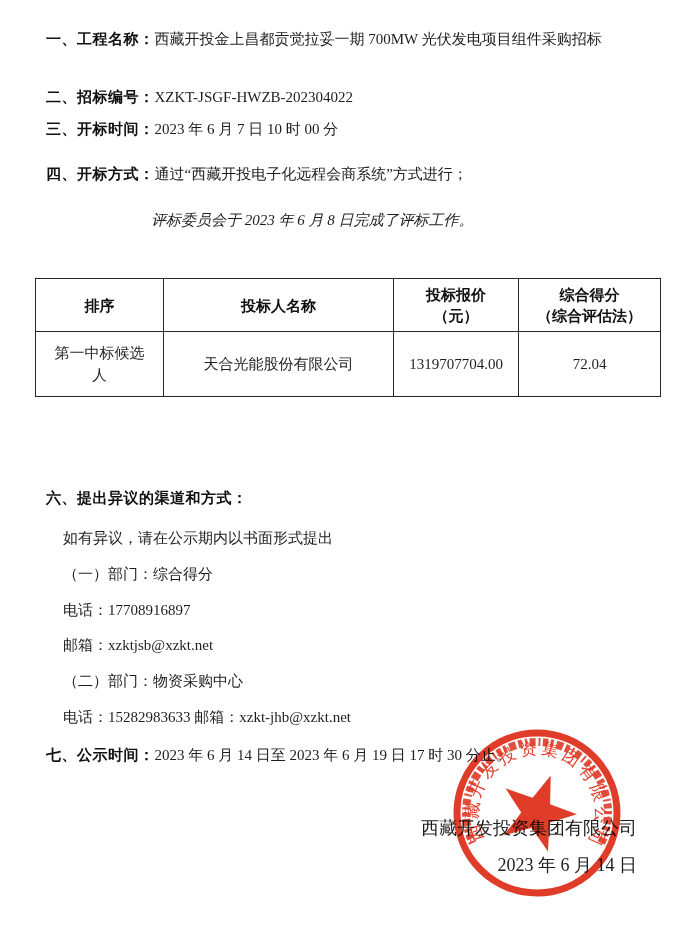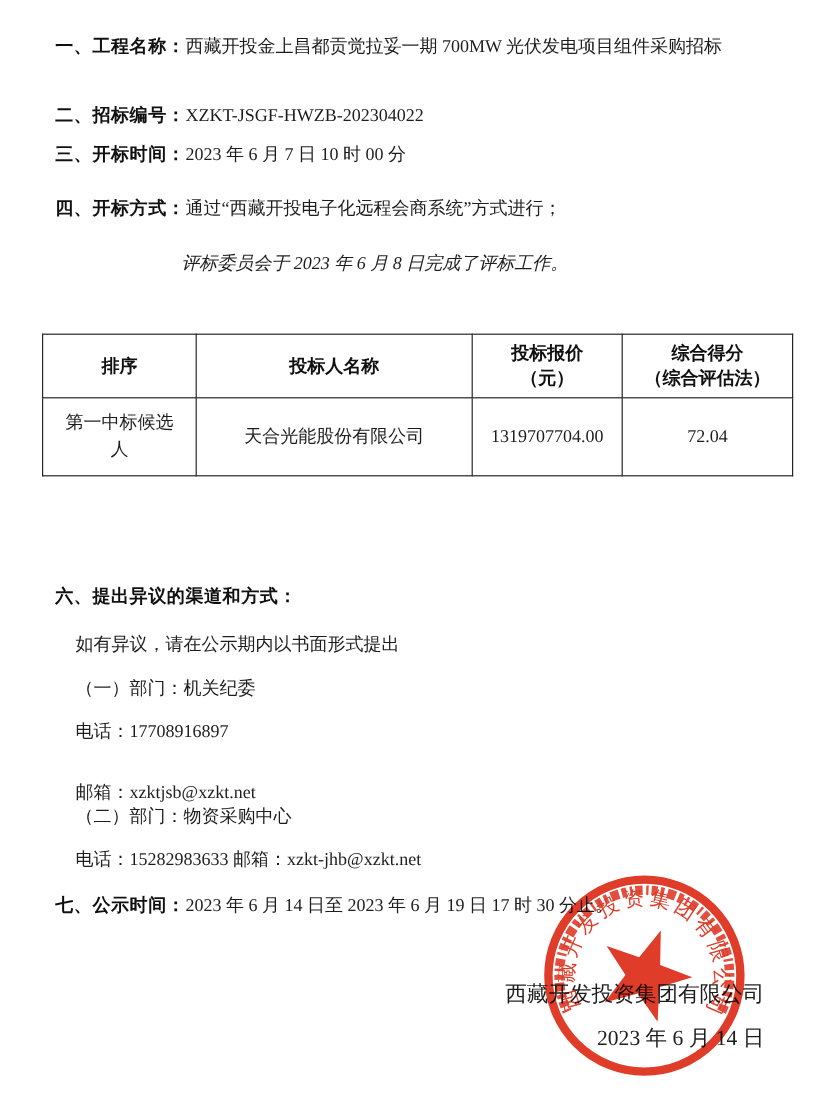--- a/index.html
+++ b/index.html
@@ -12,21 +12,21 @@
   .lbl{
     font-family:"Liberation Sans","DejaVu Sans",sans-serif;
     font-weight:700;color:#101010;letter-spacing:0.5px;
   }
   .val{color:#1d1d1d;}
   .indent2{left:141px;font-style:italic;}
   .sub{left:53px;}
   
   .y1{top:14px}.y2{top:72px}.y3{top:104px}.y4{top:149px}.y4b{top:195px}
   .y5{top:241px}.y6{top:473px}
-  .yi1{top:513px}.yi2{top:549px}.yi3{top:585px}.yi4{top:636px}.yi5{top:656px}.yi6{top:692px}
+  .yi1{top:513px}.yi2{top:549px}.yi3{top:585px}.yi4{top:620px}.yi5{top:656px}.yi6{top:692px}
   .y7{top:730px}
   
   table.bid{
     position:absolute;left:35px;top:278px;width:625px;
     border-collapse:collapse;table-layout:fixed;
   }
   table.bid th,table.bid td{
     border:1.5px solid #262626;text-align:center;vertical-align:middle;
     padding:0 14px;font-weight:400;
   }
@@ -89,21 +89,21 @@
       <td>第一中标候选人</td>
       <td>天合光能股份有限公司</td>
       <td>1319707704.00</td>
       <td>72.04</td>
     </tr>
   </tbody>
     </table>
 
   <p class="ln y6"><span class="lbl">六、提出异议的渠道和方式：</span></p>
   <p class="ln sub yi1">如有异议，请在公示期内以书面形式提出</p>
-  <p class="ln sub yi2">（一）部门：机关纪委</p>
+  <p class="ln sub yi2">（一）部门：综合得分</p>
   <p class="ln sub yi3">电话：17708916897</p>
   <p class="ln sub yi4">邮箱：xzktjsb@xzkt.net</p>
   <p class="ln sub yi5">（二）部门：物资采购中心</p>
   <p class="ln sub yi6">电话：15282983633 邮箱：xzkt-jhb@xzkt.net</p>
 
   <p class="ln y7"><span class="lbl">七、公示时间：</span><span class="val">2023 年 6 月 14 日至 2023 年 6 月 19 日 17 时 30 分止。</span></p>
 
   <p class="ln sig sigc">西藏开发投资集团有限公司</p>
   <p class="ln sig sigd">2023 年 6 月 14 日</p>
 

